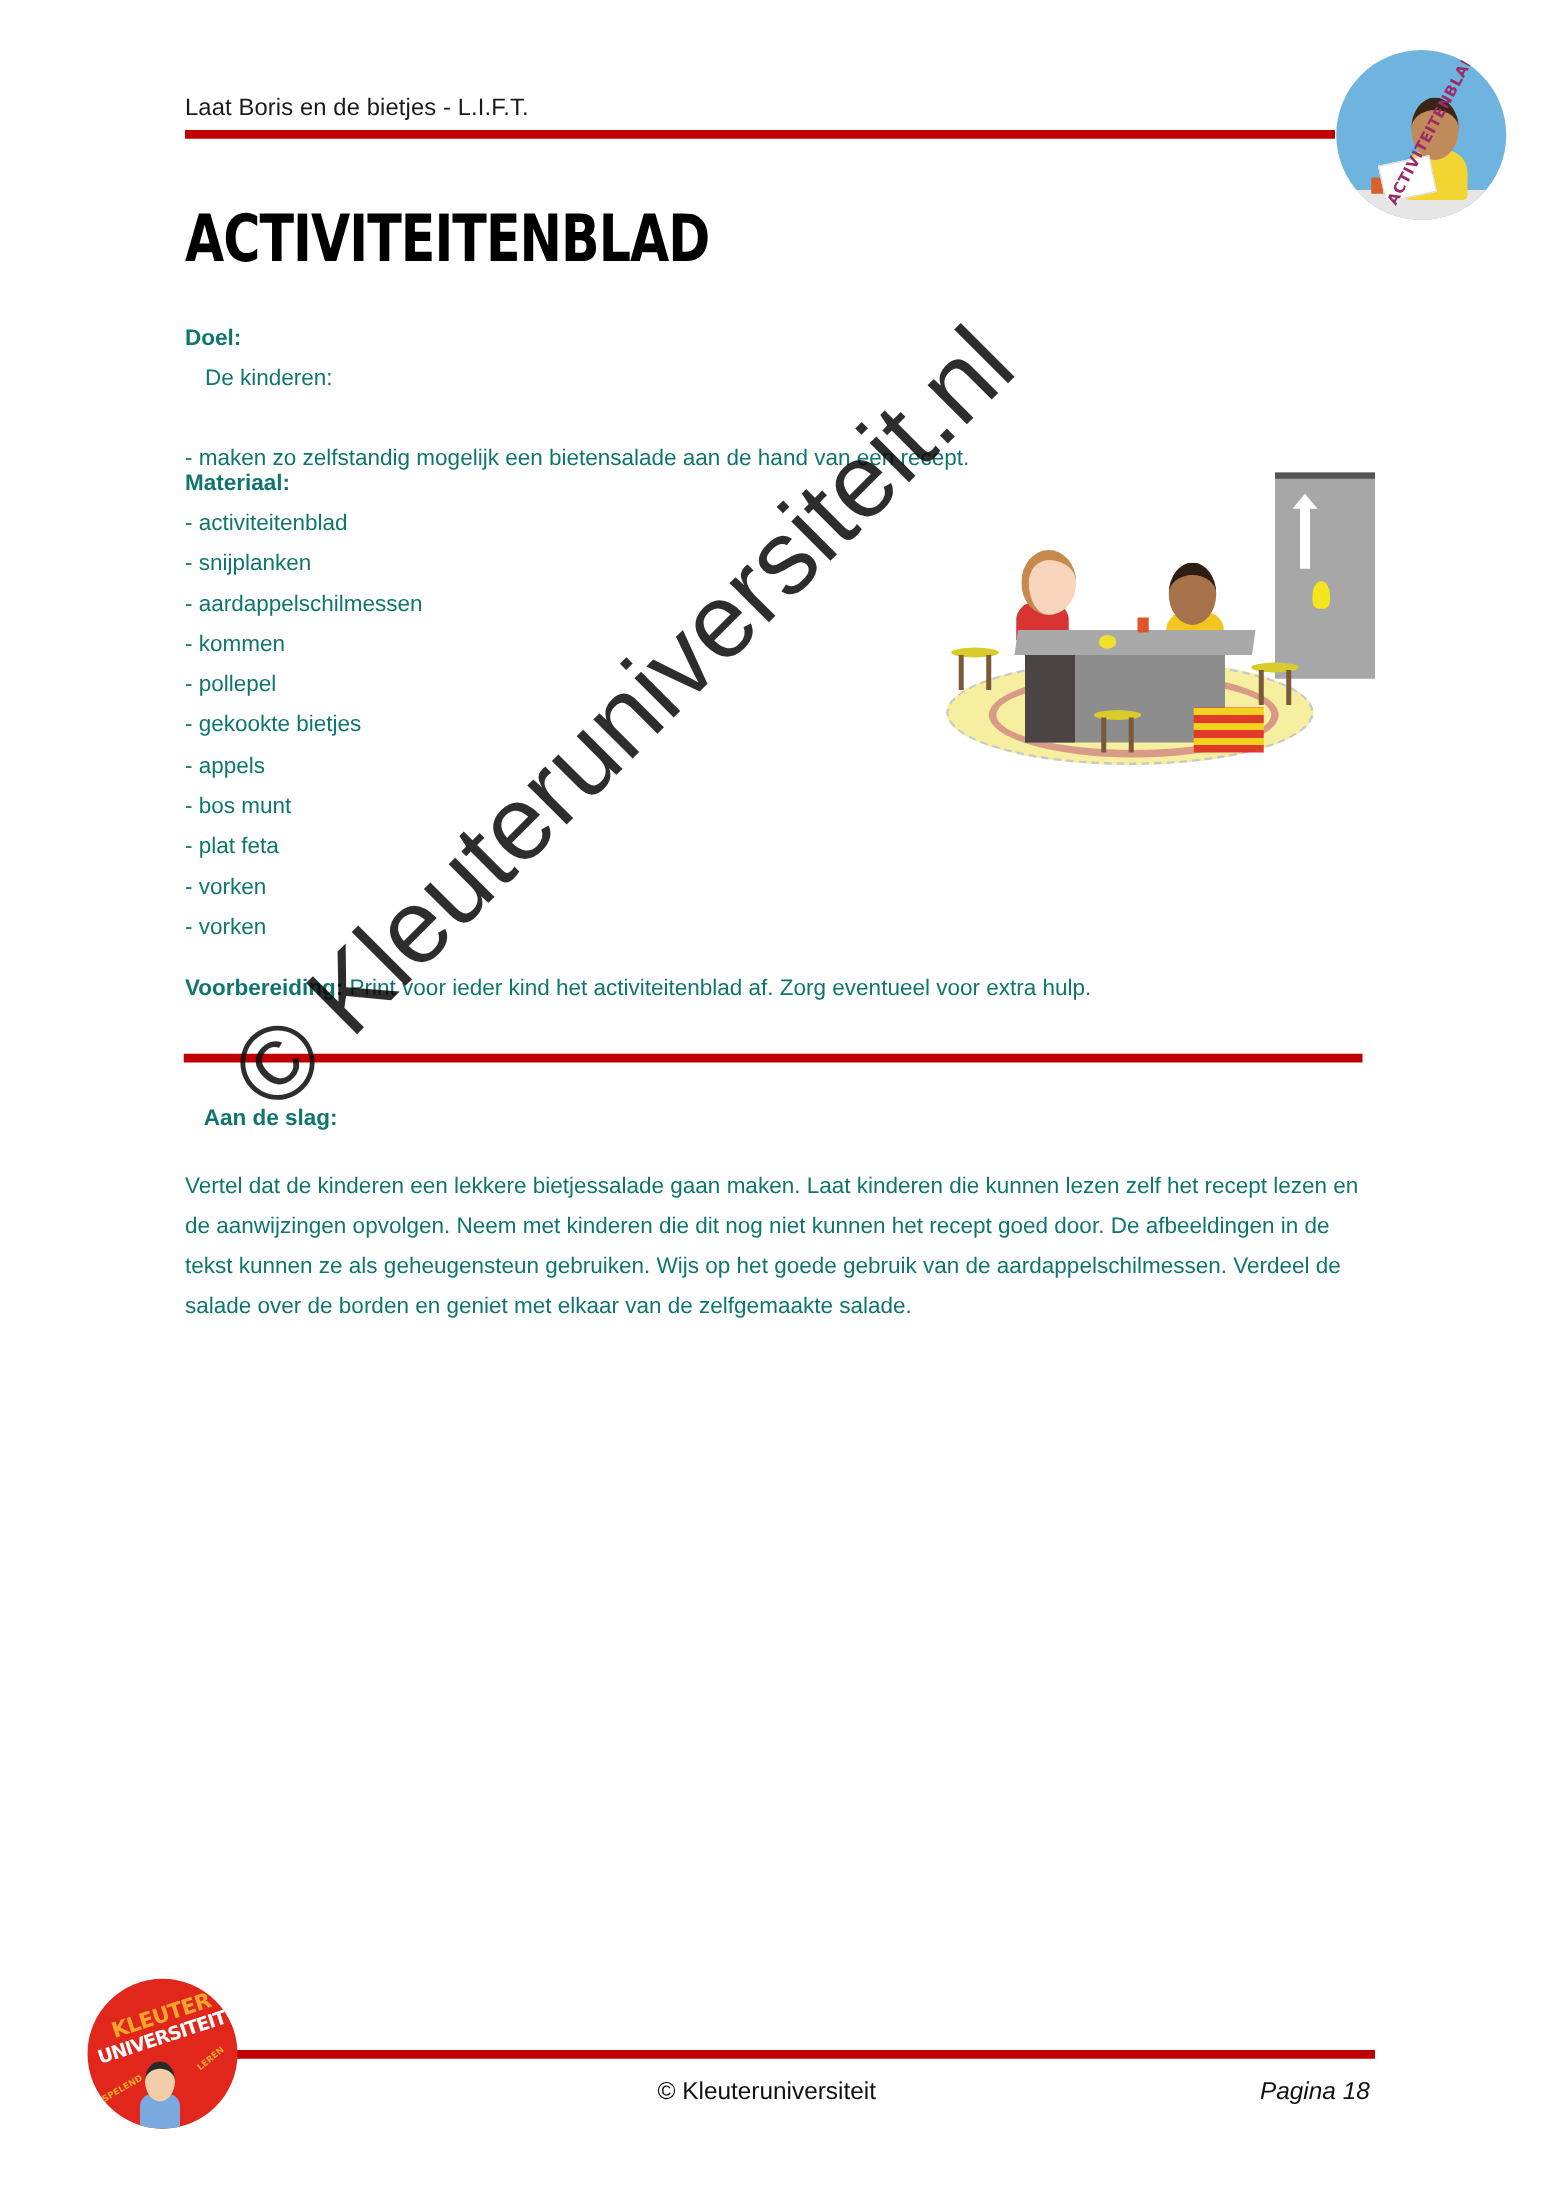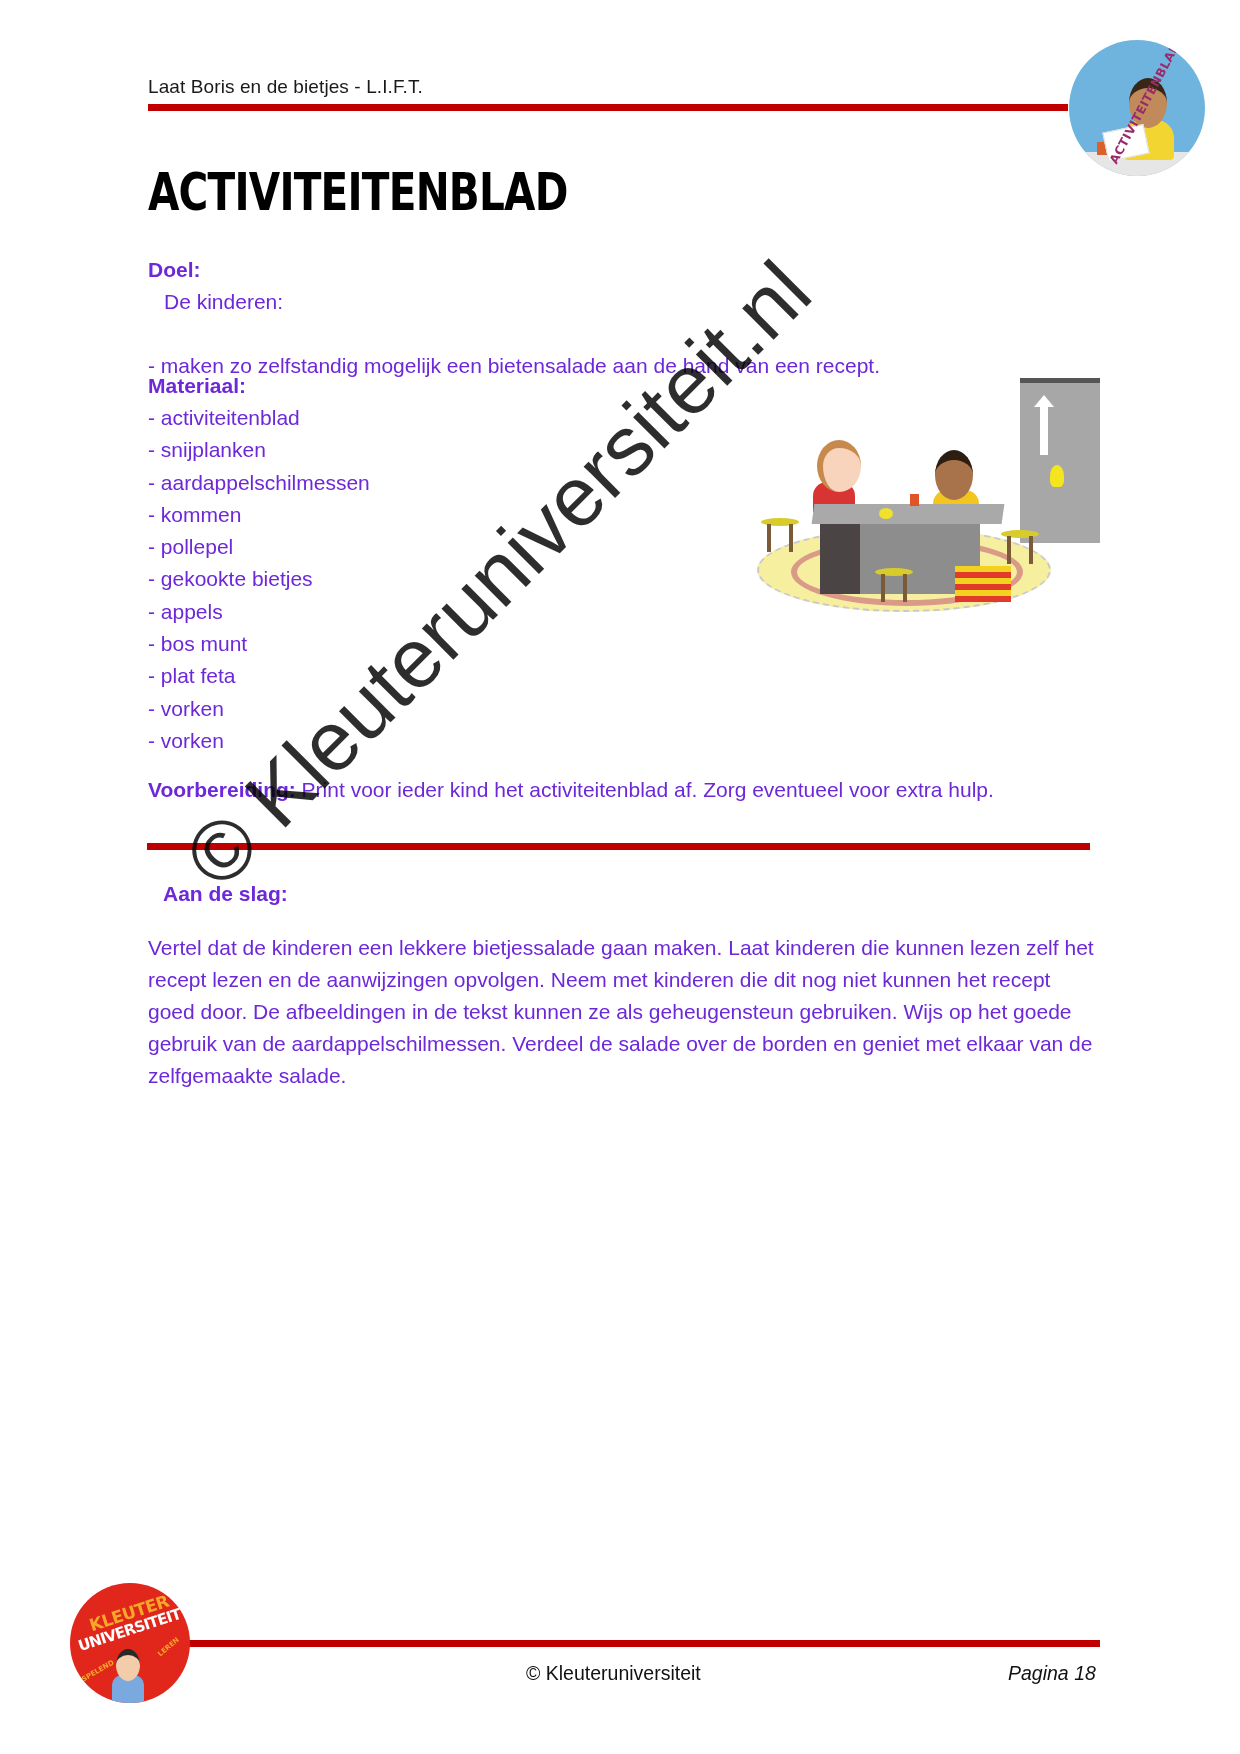--- a/index.html
+++ b/index.html
@@ -28,21 +28,21 @@
     .badge-desk { position: absolute; left: 0; top: 112px; width: 136px; height: 24px; background: #e6e6e6; }
     .badge-cup { position: absolute; left: 28px; top: 102px; width: 10px; height: 13px; background: #d9622c; }
 
     
     .main-title {
       left: 148px; top: 162px; font-family: "DejaVu Sans", sans-serif; font-weight: bold;
       font-size: 52px; letter-spacing: -1px; color: #000; transform: scaleX(0.78); transform-origin: left top;
     }
 
     
-    .body-text { font-size: 21px; line-height: 32px; color: #6d28d9; }
+    .body-text { font-size: 18px; line-height: 32px; color: #0f766e; }
     .bold { font-weight: bold; }
     .doel-label { left: 148px; top: 254px; }
     .doel-intro { left: 164px; top: 286px; }
     .doel-item { left: 148px; top: 318px; margin-top: 32px; }
     .mat-label { left: 148px; top: 370px; }
     .mat-list { left: 148px; top: 402px; margin: 0; padding: 0; list-style: none; }
     .mat-list li { height: 32.3px; line-height: 32px; }
     .prep { left: 148px; top: 774px; white-space: nowrap; }
     .mid-rule { left: 147px; top: 843px; width: 943px; height: 7px; background: #c00000; }
     .slag-label { left: 136px; top: 878px; margin-left: 27px; }

